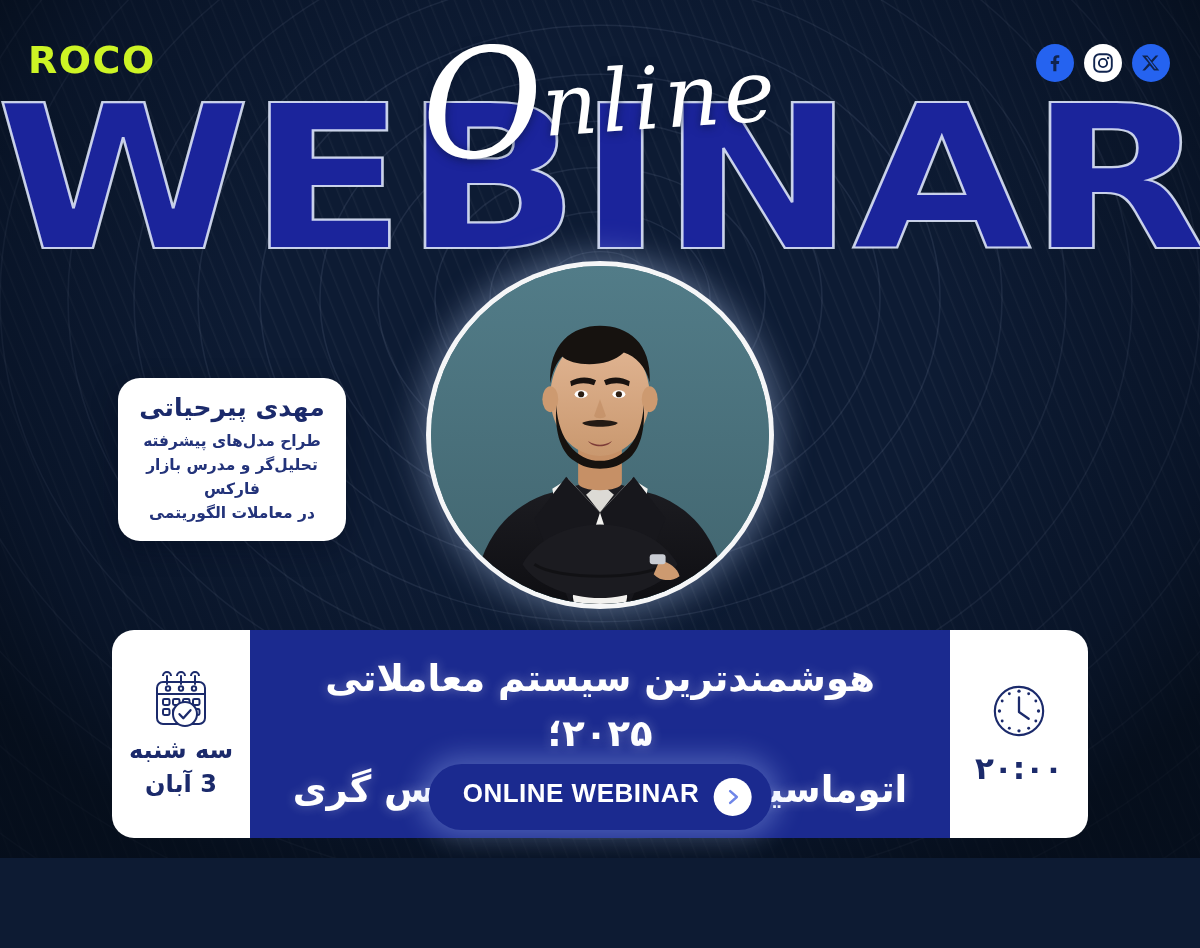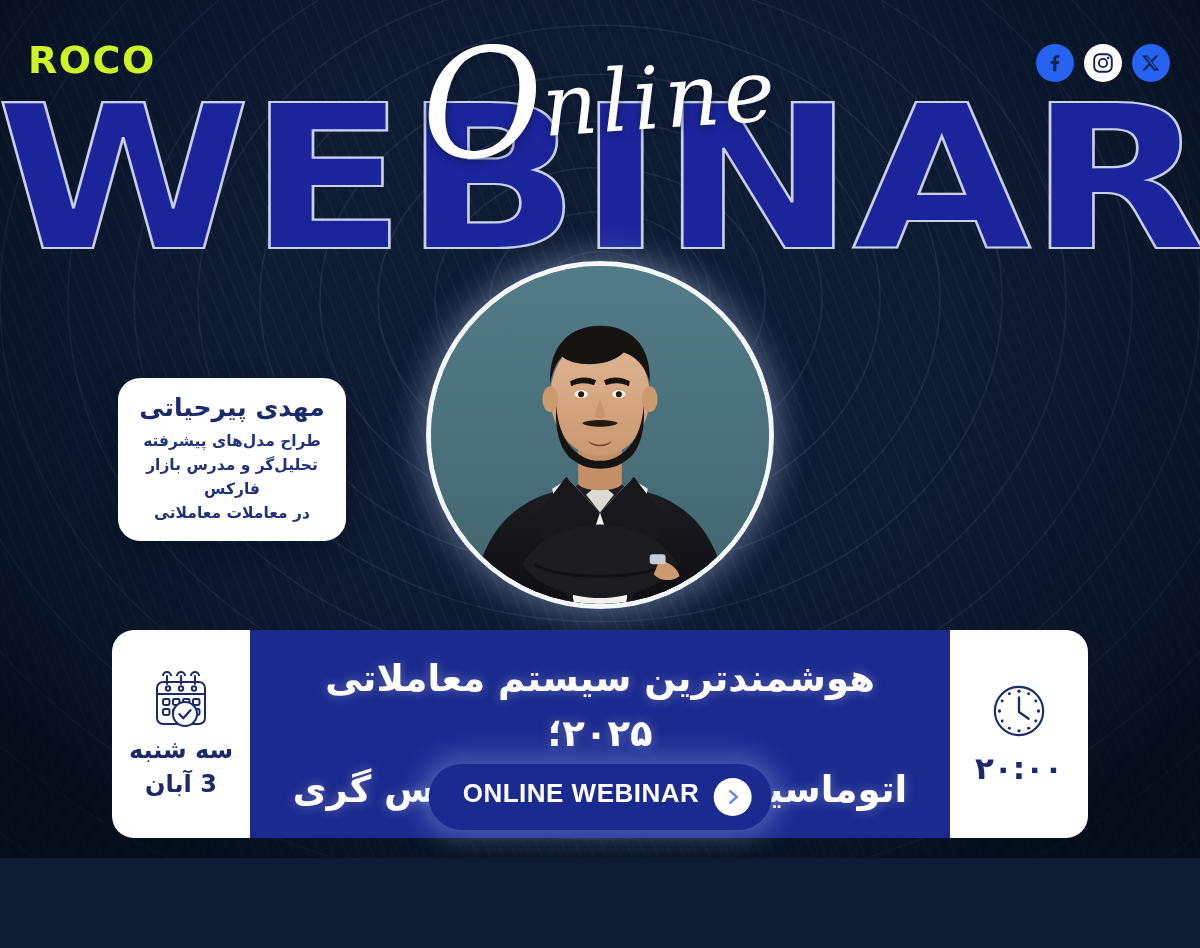--- a/index.html
+++ b/index.html
@@ -360,21 +360,21 @@
         <path d="M230 296c10 2 18 8 20 16-8 6-20 5-26-2z" fill="#cd9a70"></path>
         <rect x="220" y="290" width="16" height="10" rx="3" fill="#c9ccd3"></rect>
       </svg>
     </div>
   </div>
 
   <div class="speaker-card">
     <div class="speaker-name">مهدی پیرحیاتی</div>
     <div class="speaker-role">طراح مدل‌های پیشرفته</div>
     <div class="speaker-role">تحلیل‌گر و مدرس بازار فارکس</div>
-    <div class="speaker-role">در معاملات معاملاتی</div>
+    <div class="speaker-role">در معاملات الگوریتمی</div>
   </div>
 
   <div class="info-bar">
 
     <div class="card-time">
       <span class="icon-clock">
         <svg width="58" height="58" viewBox="0 0 60 60" aria-hidden="true">
           <circle cx="30" cy="30" r="25" fill="none" stroke="#1b2a6b" stroke-width="2.2"></circle>
           <g fill="#1b2a6b">
             <circle cx="30" cy="9.5" r="1.7"></circle>

